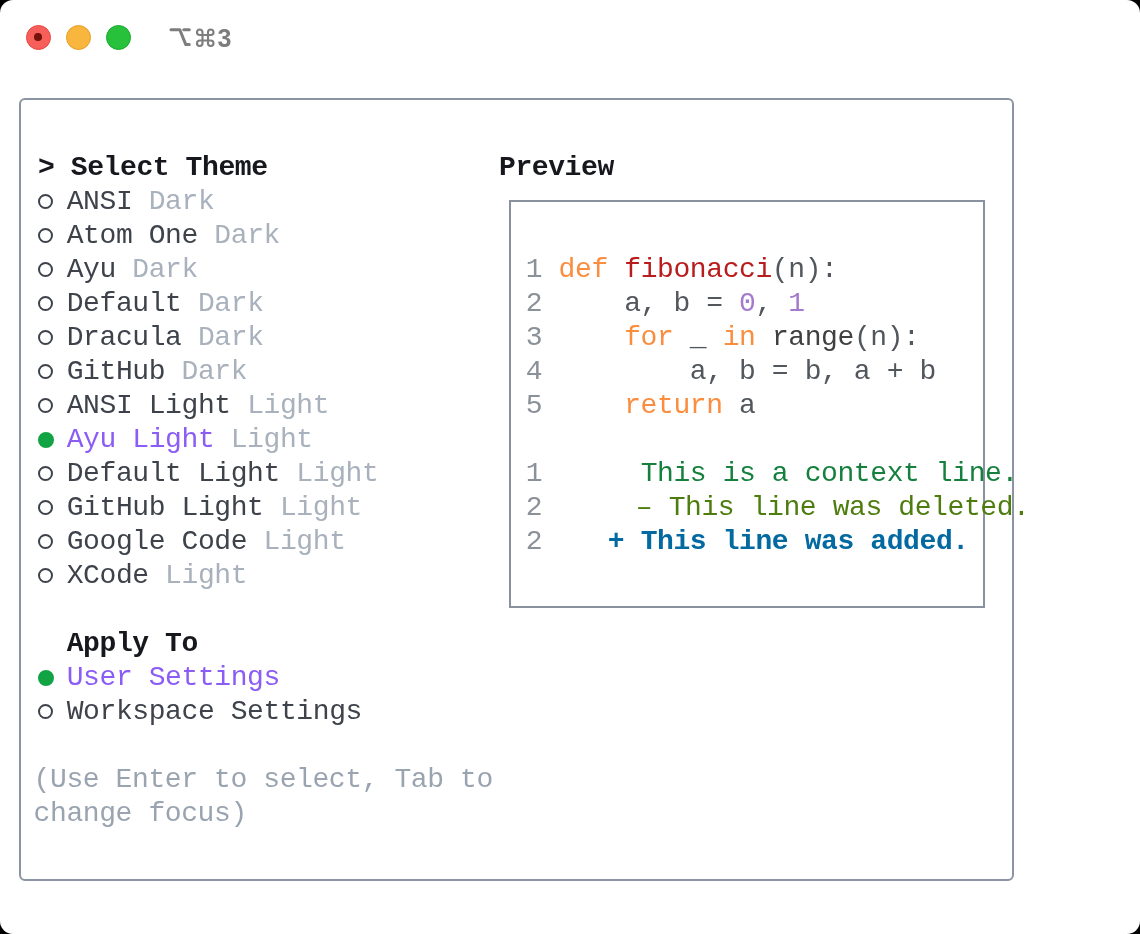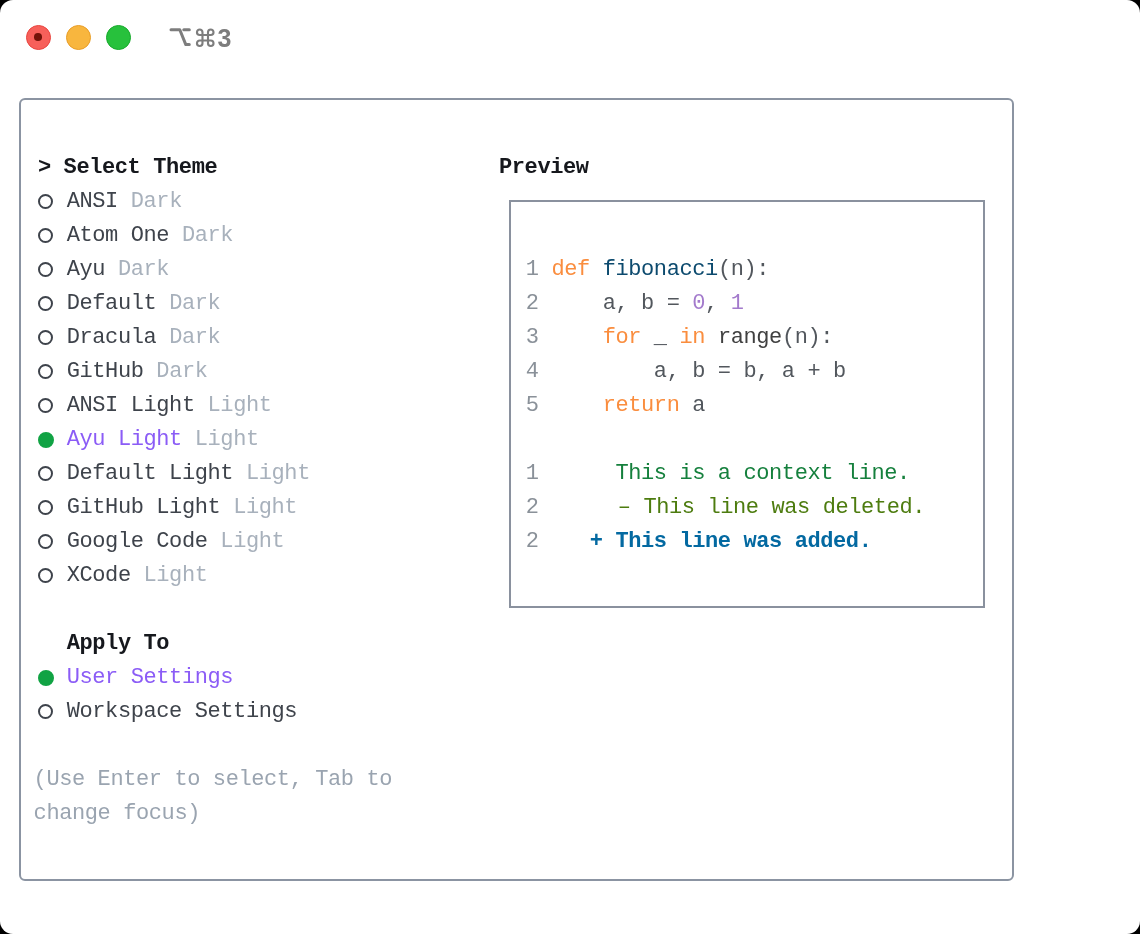--- a/index.html
+++ b/index.html
@@ -10,34 +10,34 @@
   .tl{position:absolute;border-radius:50%;width:25px;height:25px;top:25px;box-sizing:border-box;}
   .tl.red{left:26px;background:#f7605a;border:1.3px solid #e9443e;}
   .tl.yellow{left:66px;background:#f8b63e;border:1.3px solid #e99d26;}
   .tl.green{left:106px;background:#27c13c;border:1.3px solid #17aa2b;}
   .tl.red::after{content:"";position:absolute;left:7.4px;top:7.4px;width:7.6px;height:7.6px;
       border-radius:50%;background:#741309;}
   .panel{position:absolute;left:19px;top:98px;width:995px;height:783px;
          border:2px solid #8b94a2;border-radius:6px;box-sizing:border-box;}
   .pbox{position:absolute;left:509px;top:200px;width:476px;height:408px;
         border:2px solid #8a919e;box-sizing:border-box;}
-  pre{margin:0;font-family:"Liberation Mono",monospace;font-size:22px;letter-spacing:-0.4px;
+  pre{margin:0;font-family:"Liberation Mono",monospace;font-size:28px;letter-spacing:-0.4px;
       line-height:34px;position:absolute;}
   .b{font-weight:bold;color:#16181d;}
   .name{color:#3e434b;}
   .sfx{color:#a8b1bc;}
   .grn{color:#8b5cf6;}
   .hint{color:#9aa4b0;}
   .circ{position:absolute;width:15px;height:15px;border-radius:50%;
         box-sizing:border-box;border:2.2px solid #3e434b;left:38px;}
   .circ.fill{background:#11a344;border-color:#11a344;width:16px;height:16px;margin:-0.5px 0 0 -0.5px;}
   
   .ln{color:#8a9199;}
   .kw{color:#fa8d3e;}
-  .fn{color:#0c4a6e;margin-top:16px;}
+  .fn{color:#b91c1c;margin-top:16px;}
   .cst{color:#a37acc;}
   .rng{color:#404040;}
   .txt{color:#52575d;}
   .ctx{color:#15803d;}
   .del{color:#4d7c0f;margin-left:28px;}
   .add{color:#0369a1;font-weight:bold;}
 </style>
 </head>
 <body>
 <div class="window">

